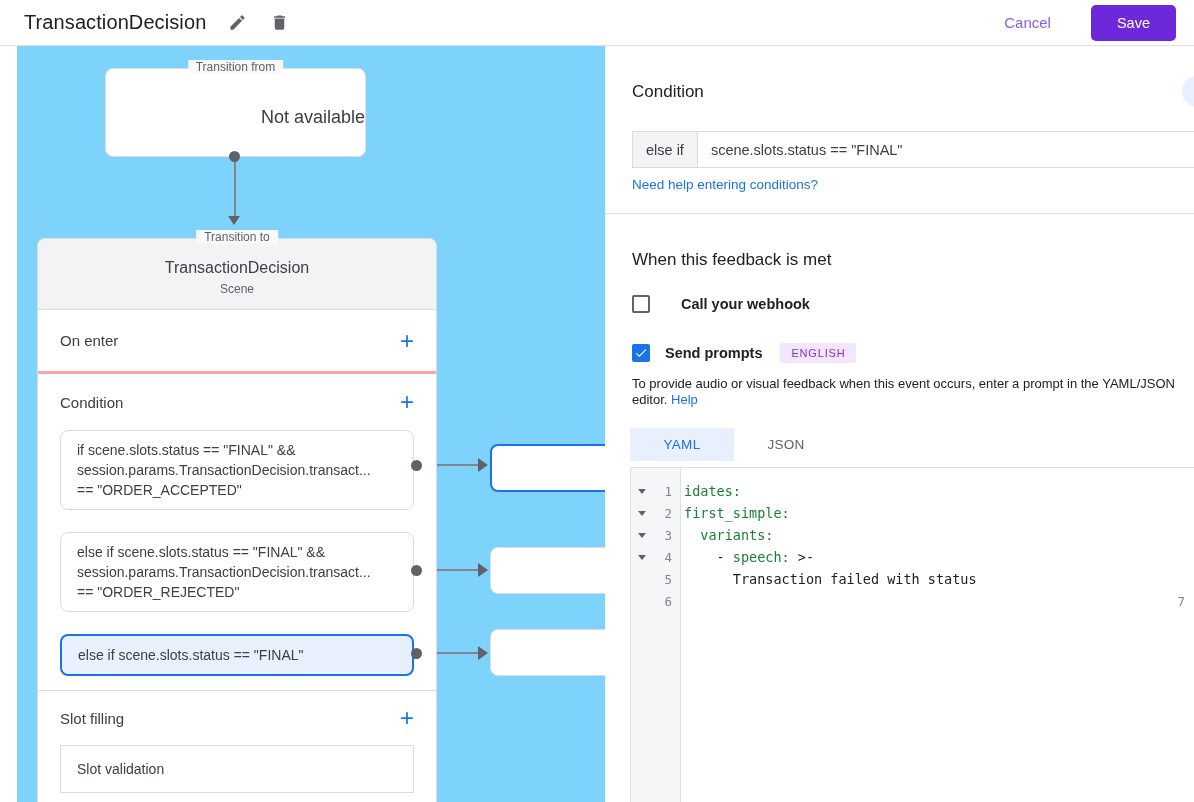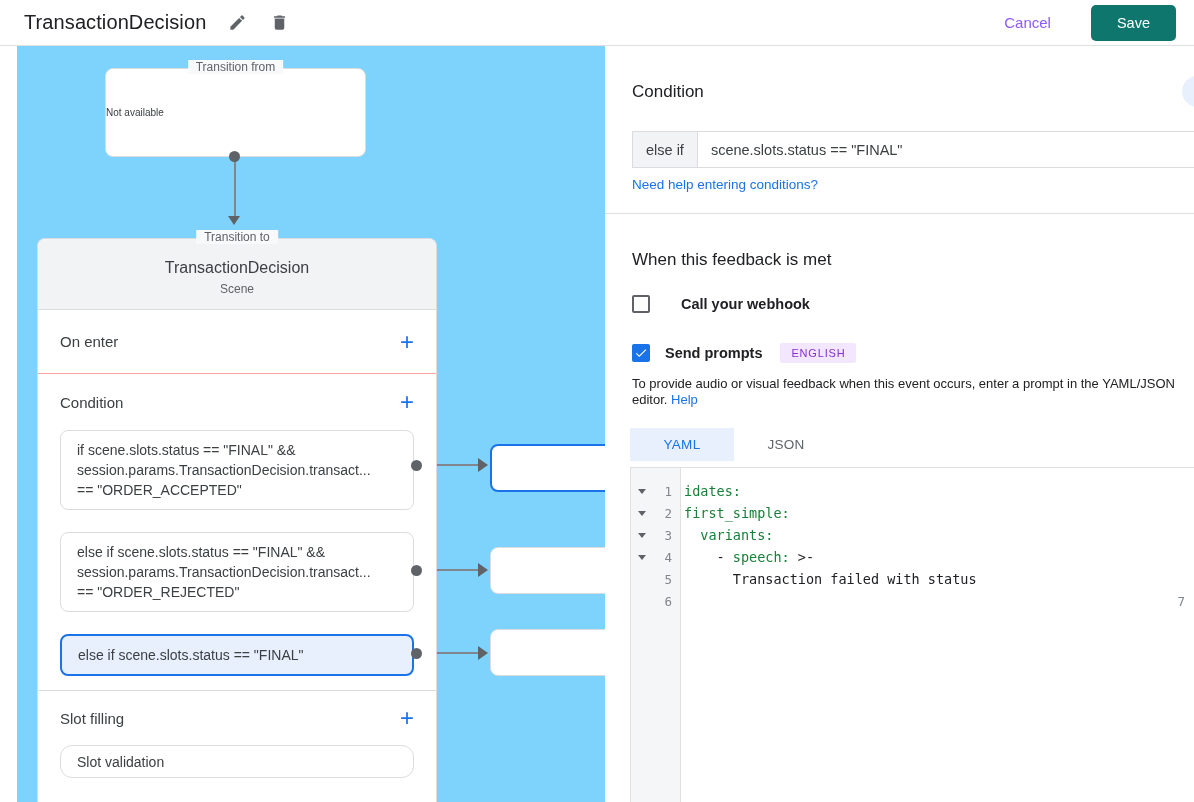--- a/index.html
+++ b/index.html
@@ -7,63 +7,63 @@
   .app { position:relative; width:1194px; height:802px; overflow:hidden; background:#fff; }
 
   
   .topbar { position:absolute; left:0; top:0; width:1194px; height:46px; background:#fff;
             border-bottom:1px solid #e0e0e0; display:flex; align-items:center; padding:0 18px 0 24px; z-index:10; }
   .topbar-title { font-size:20px; color:#202124; letter-spacing:0.1px; }
   .topbar-icon { width:20px; height:20px; margin-left:22px; cursor:pointer; display:flex; align-items:center; }
   .topbar-icon svg { fill:#5f6368; width:19px; height:19px; }
   .topbar-spacer { flex:1; }
   .cancel-btn { color:#8b5cf6; font-size:15px; font-weight:500; margin-right:40px; cursor:pointer; background:none; border:none; font-family:inherit; }
-  .save-btn { background:#0f766e; color:#fff; font-size:14.5px; font-weight:500; border:none; border-radius:5px;
+  .save-btn { background:#6d28d9; color:#fff; font-size:14.5px; font-weight:500; border:none; border-radius:5px;
               height:36px; padding:0 26px; cursor:pointer; font-family:inherit; }
 
   
   .main { position:absolute; left:17px; top:46px; width:1194px; height:756px; background:#7dd3fc; }
 
   .legend { position:absolute; top:-9px; left:50%; transform:translateX(-50%); background:#f8f9fa;
             padding:0 8px; font-size:12px; color:#5f6368; white-space:nowrap; }
 
   .from-box { position:absolute; left:88px; top:22px; width:261px; height:89px; background:#fff;
               border:1px solid #dadce0; border-radius:8px; }
-  .from-box .nbody { margin-top:38px; text-align:left; font-size:10px; color:#3c4043; }
+  .from-box .nbody { margin-top:38px; text-align:right; font-size:18px; color:#3c4043; }
 
   .dot { position:absolute; width:11px; height:11px; border-radius:50%; background:#5f6368; z-index:2; }
   .vline { position:absolute; width:2px; background:#80868b; }
   .arrow-down { position:absolute; width:0; height:0; border-left:6px solid transparent;
                 border-right:6px solid transparent; border-top:9px solid #5f6368; }
   .hline { position:absolute; height:2px; background:#80868b; }
   .arrow-right { position:absolute; width:0; height:0; border-top:7px solid transparent;
                  border-bottom:7px solid transparent; border-left:10px solid #5f6368; }
 
   
   .to-field { position:absolute; left:20px; top:192px; width:400px; height:564px; background:#fff;
               border:1px solid #dadce0; border-bottom:none; border-radius:8px 8px 0 0; }
   .to-header { height:71px; background:#f1f3f4; border-bottom:1px solid #dadce0; border-radius:8px 8px 0 0; text-align:center; }
   .to-title { padding-top:20px; font-size:16px; color:#3c4043; }
   .to-sub { margin-top:5px; font-size:12px; color:#5f6368; }
 
-  .sec-row { height:64px; border-bottom:1px solid #fca5a5; display:flex; align-items:center;
+  .sec-row { height:64px; border-bottom:3px solid #fca5a5; display:flex; align-items:center;
              justify-content:space-between; padding:0 22px; }
   .sec-label { font-size:15px; color:#3c4043; }
   .plus { color:#1a73e8; font-size:24px; font-weight:300; line-height:1; cursor:pointer; user-select:none; }
 
   .cond-block { padding:0 22px; }
   .cond-head { height:56px; display:flex; align-items:center; justify-content:space-between; }
   .card { border:1px solid #dadce0; border-radius:8px; background:#fff; padding:9px 16px; font-size:14px;
           line-height:20px; color:#3c4043; min-height:42px; display:flex; flex-direction:column; justify-content:center; cursor:pointer; }
   .card.selected { border:2px solid #1a73e8; background:#e8f0fe; }
   .card + .card { margin-top:22px; }
 
   .slot-block { border-top:1px solid #dadce0; padding:0 22px; margin-top:14px; }
   .slot-head { height:54px; display:flex; align-items:center; justify-content:space-between; }
-  .slot-card { border:1px solid #dadce0; border-radius:12px; background:#fff; height:33px; display:flex;
+  .slot-card { border:1px solid #dadce0; border-radius:0; background:#fff; height:48px; display:flex;
                align-items:center; padding:0 16px; font-size:14px; color:#3c4043; cursor:pointer; }
 
   .target-box { position:absolute; background:#fff; border-radius:8px; z-index:1; }
 
   
   .panel { position:absolute; left:588px; top:0; width:606px; height:756px; background:#fff; z-index:3; }
   .panel-h { position:absolute; left:27px; top:36px; font-size:17px; color:#202124; }
   .collapse-btn { position:absolute; right:0; top:30px; width:29px; height:31px; background:#e8f0fe;
                   border:none; border-radius:16px 0 0 16px; cursor:pointer; display:flex; align-items:center; }
   .collapse-btn svg { fill:#1a73e8; width:20px; height:20px; margin-left:5px; }

